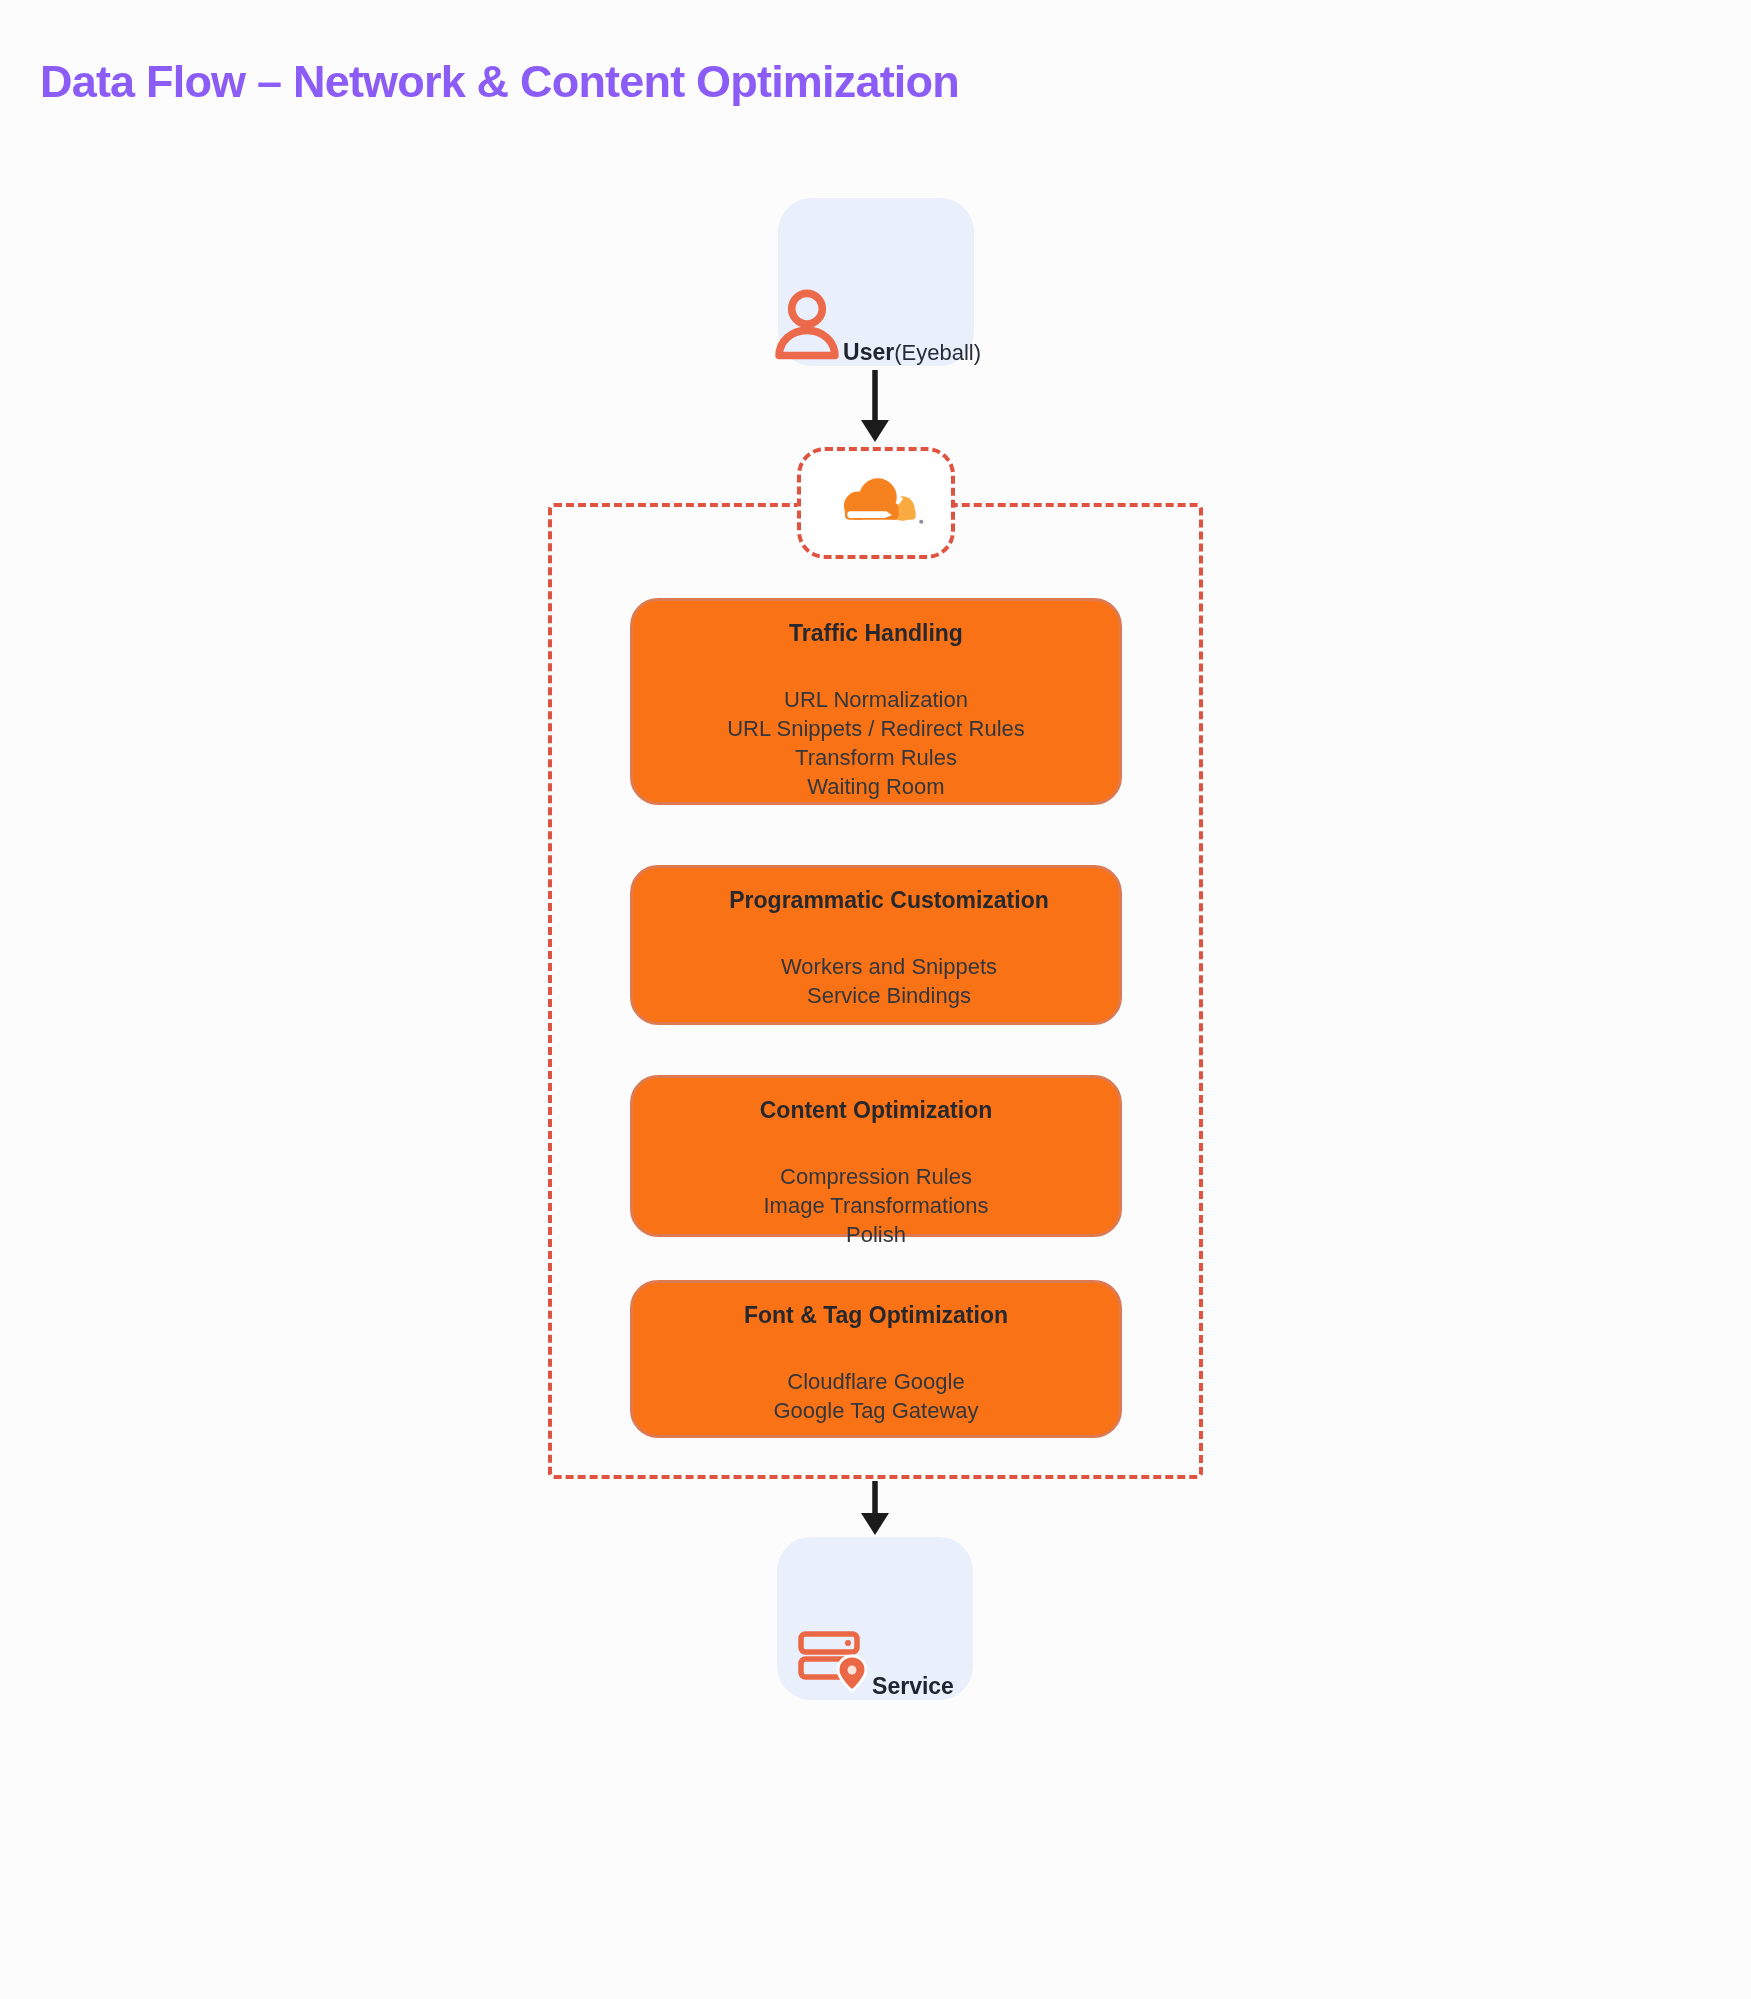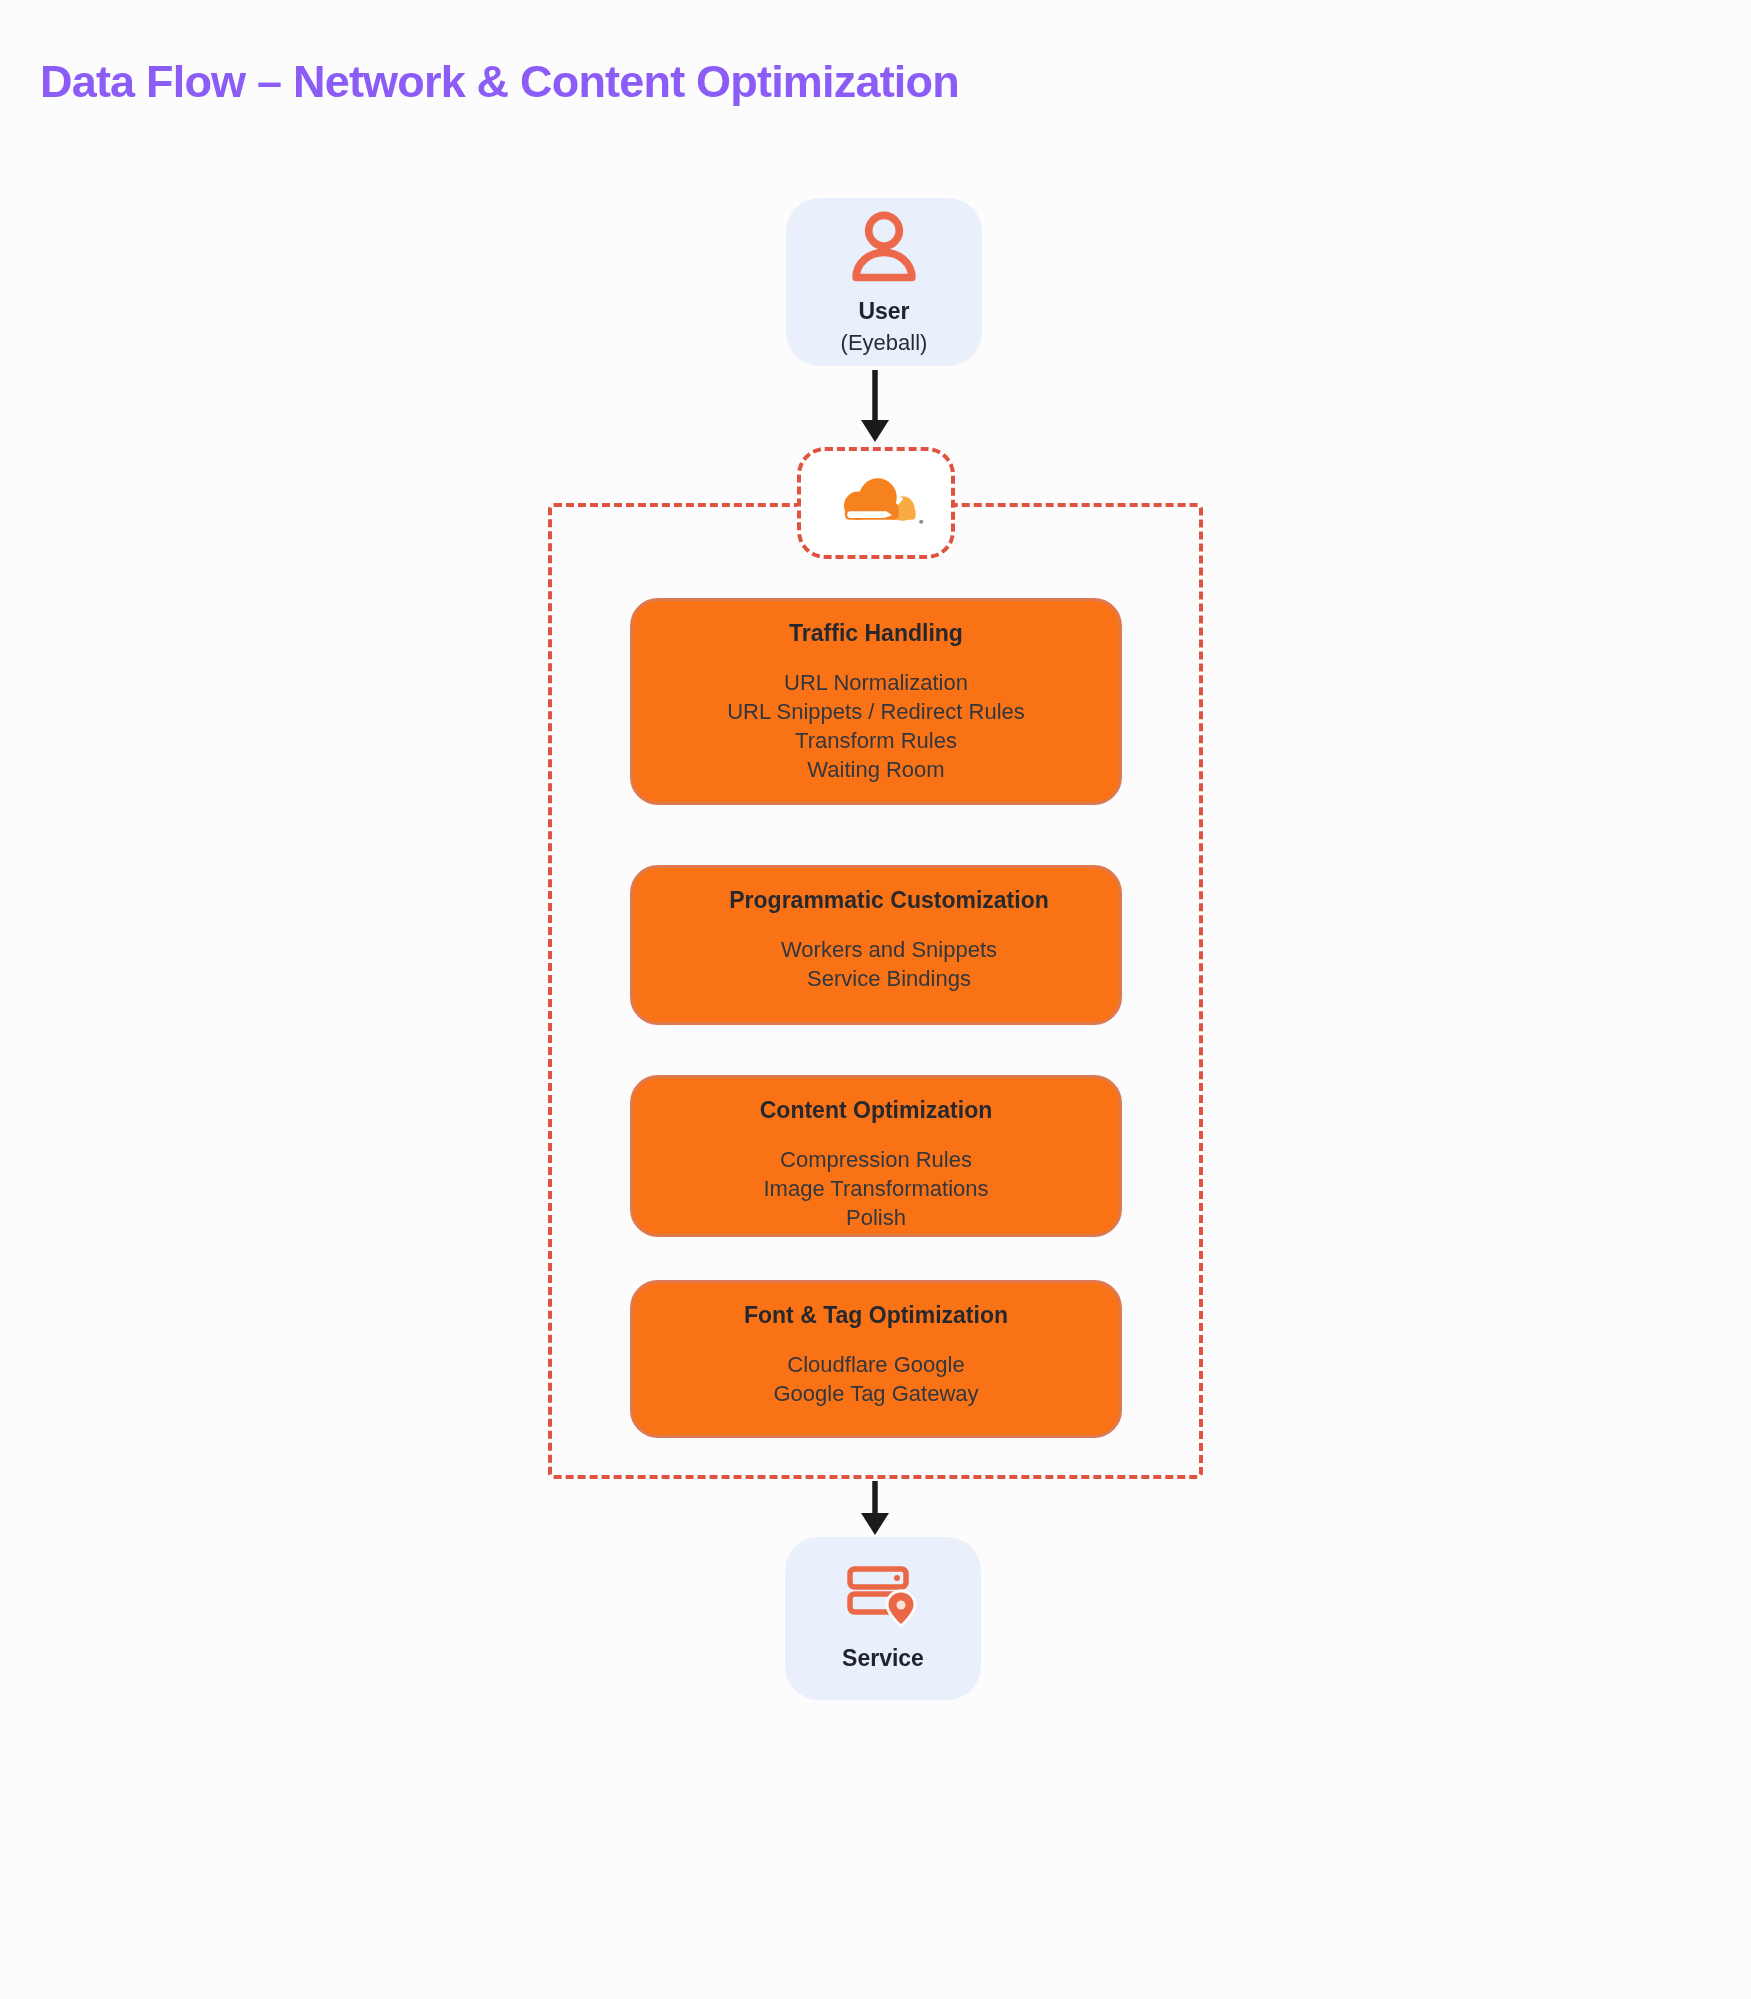--- a/index.html
+++ b/index.html
@@ -8,23 +8,22 @@
     overflow:hidden;font-family:"Liberation Sans",sans-serif;
   }
   .title{
     position:absolute;left:40px;top:56px;margin:0;
     font-size:45px;font-weight:800;letter-spacing:-0.8px;color:#8b5cf6;
     white-space:nowrap;
   }
   
   .node{
     position:absolute;background:#e9effb;border-radius:34px;
-    display:flex;flex-direction:column;align-items:center;justify-content:center;
+    display:flex;align-items:flex-end;justify-content:center;
     text-align:center;
-    margin-left:8px;
   }
   .node-user{left:778px;top:198px;width:196px;height:168px;}
   .node-origin{left:777px;top:1537px;width:196px;height:163px;}
   .node-label{font-weight:700;font-size:23px;color:#20242e;margin-top:10px;}
   .node-sublabel{font-size:22px;color:#272c38;margin-top:5px;}
   
   .badge{
     position:absolute;left:797px;top:447px;width:158px;height:112px;
     background:#ffffff;border:4px dashed #df5340;border-radius:28px;
     box-sizing:border-box;display:flex;align-items:center;justify-content:center;
@@ -39,21 +38,21 @@
   .pbox{
     position:absolute;left:630px;width:492px;background:#f97316;
     border:3px solid #dd7a52;border-radius:28px;box-sizing:border-box;
     text-align:center;z-index:2;
   }
   .pbox-1{top:598px;height:207px;}
   .pbox-2{top:865px;height:160px;padding-left:26px;}
   .pbox-3{top:1075px;height:162px;}
   .pbox-4{top:1280px;height:158px;}
   .pbox-title{font-weight:700;font-size:23px;color:#26282d;margin-top:17px;line-height:30px;}
-  .pbox-items{margin-top:20px;font-size:22px;color:#33363c;line-height:29px;}
+  .pbox-items{margin-top:37px;font-size:22px;color:#33363c;line-height:29px;}
   .arrow{position:absolute;z-index:2;}
   .arrow-1{left:853px;top:366px;}
   .arrow-2{left:853px;top:1479px;}
 </style>
 </head>
 <body>
 
 <div class="canvas">
 
   <h1 class="title">Data Flow – Network &amp; Content Optimization</h1>

